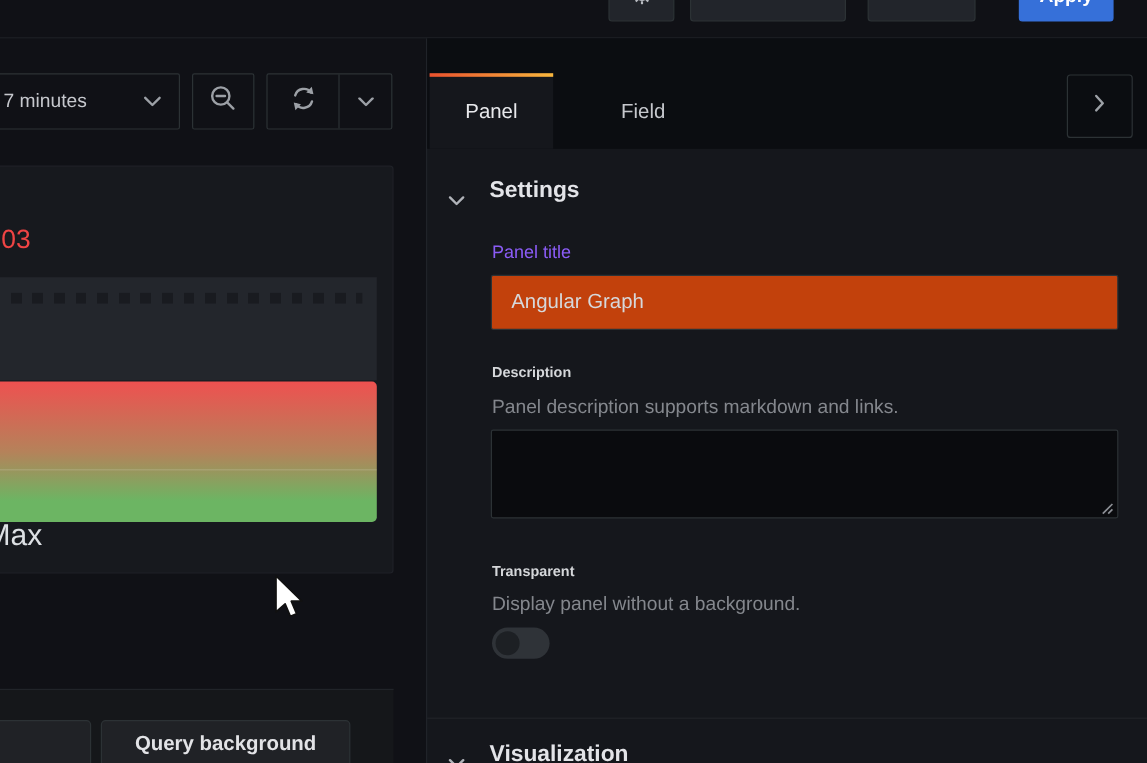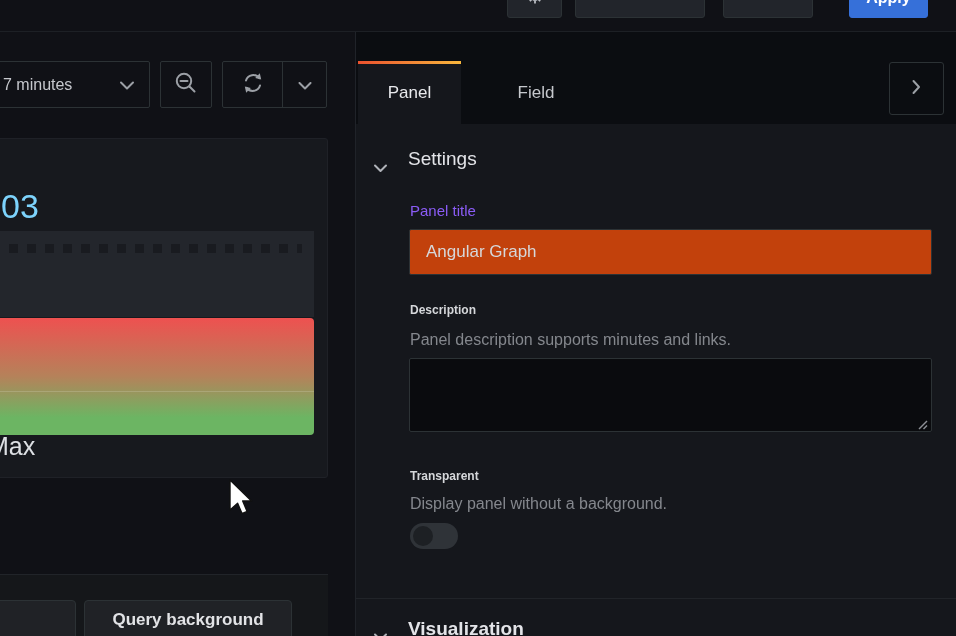--- a/index.html
+++ b/index.html
@@ -33,21 +33,21 @@
   .zoom-out-btn{left:160px;width:52px;justify-content:center;}
   .refresh-group{left:222px;width:105px;padding:0;}
   .refresh-cell{width:60px;height:100%;display:flex;align-items:center;justify-content:center;border-right:1px solid #2c3235;}
   .refresh-caret-cell{flex:1;height:100%;display:flex;align-items:center;justify-content:center;}
 
   
   .preview-card{
     left:-30px;top:138px;width:358px;height:340px;background:#17191e;
     border:1px solid #1f2127;border-radius:3px;
   }
-  .preview-value{position:absolute;left:30px;top:48px;font-size:34px;color:#7dd3fc;}
+  .preview-value{position:absolute;left:30px;top:48px;font-size:22px;color:#ef4444;}
   .chart-bg{position:absolute;left:0;top:92px;width:343px;height:86px;background:#23262c;}
   .chart-dots{
     position:absolute;left:38px;top:13px;width:293px;height:9px;
     background:repeating-linear-gradient(90deg,#191b20 0 9px,transparent 9px 18px);
   }
   .gradient-band{
     position:absolute;left:0;top:179px;width:343px;height:117px;
     border-radius:0 4px 4px 0;
     background:linear-gradient(180deg,#ee5150 0%,#b5825a 50%,#6cb563 85%);
   }
@@ -78,21 +78,21 @@
   }
   .tab.t-panel{left:2px;width:103px;}
   .tab.t-field{left:125px;width:110px;}
   .tab.t-overrides{left:255px;width:150px;}
   .collapse-btn{
     position:absolute;left:533px;top:30px;width:55px;height:53px;
     border:1px solid #2c3235;border-radius:3px;display:flex;align-items:center;justify-content:center;
   }
 
   .section-chevron{position:absolute;left:17px;top:127px;}
-  .section-title{position:absolute;left:52px;top:116px;font-size:19px;font-weight:400;color:#e3e4e8;}
+  .section-title{position:absolute;left:52px;top:116px;font-size:19px;font-weight:700;color:#e3e4e8;}
   .field-label{position:absolute;left:54px;top:170px;font-size:15px;color:#8b5cf6;}
   .text-input{
     position:absolute;left:53px;top:197px;width:523px;height:46px;
     background:#c2410c;border:1px solid #2c3235;border-radius:2px;
     color:#d6d8db;font-size:17px;padding:0 16px;outline:none;
     font-family:"Liberation Sans",sans-serif;
   }
   .bold-label{position:absolute;left:54px;font-size:12px;font-weight:700;color:#d5d7da;}
   .help-label{position:absolute;left:54px;font-size:16px;color:#84878d;}
   .desc-area{
@@ -224,21 +224,21 @@
             <path d="M2 1.5 L7.5 7 L13 1.5" fill="none" stroke="#b0b3b9" stroke-width="2" stroke-linecap="round" stroke-linejoin="round"></path>
           </svg>
       </span>
     </div>
     <div class="section-title">Settings</div>
 
     <div class="field-label">Panel title</div>
     <input class="text-input" type="text" value="Angular Graph" style="">
 
     <div class="bold-label" style="top:271px;">Description</div>
-    <div class="help-label" style="top:299px;">Panel description supports minutes and links.</div>
+    <div class="help-label" style="top:299px;">Panel description supports markdown and links.</div>
     <textarea class="desc-area" style=""></textarea>
     <div class="resize-grip">
       <svg width="12" height="12" viewBox="0 0 12 12">
         <line x1="11" y1="3" x2="3" y2="11" stroke="#8d9096" stroke-width="1.4"></line>
         <line x1="11" y1="7.5" x2="7.5" y2="11" stroke="#8d9096" stroke-width="1.4"></line>
       </svg>
     </div>
 
     <div class="bold-label" style="top:437px;">Transparent</div>
     <div class="help-label" style="top:463px;">Display panel without a background.</div>

